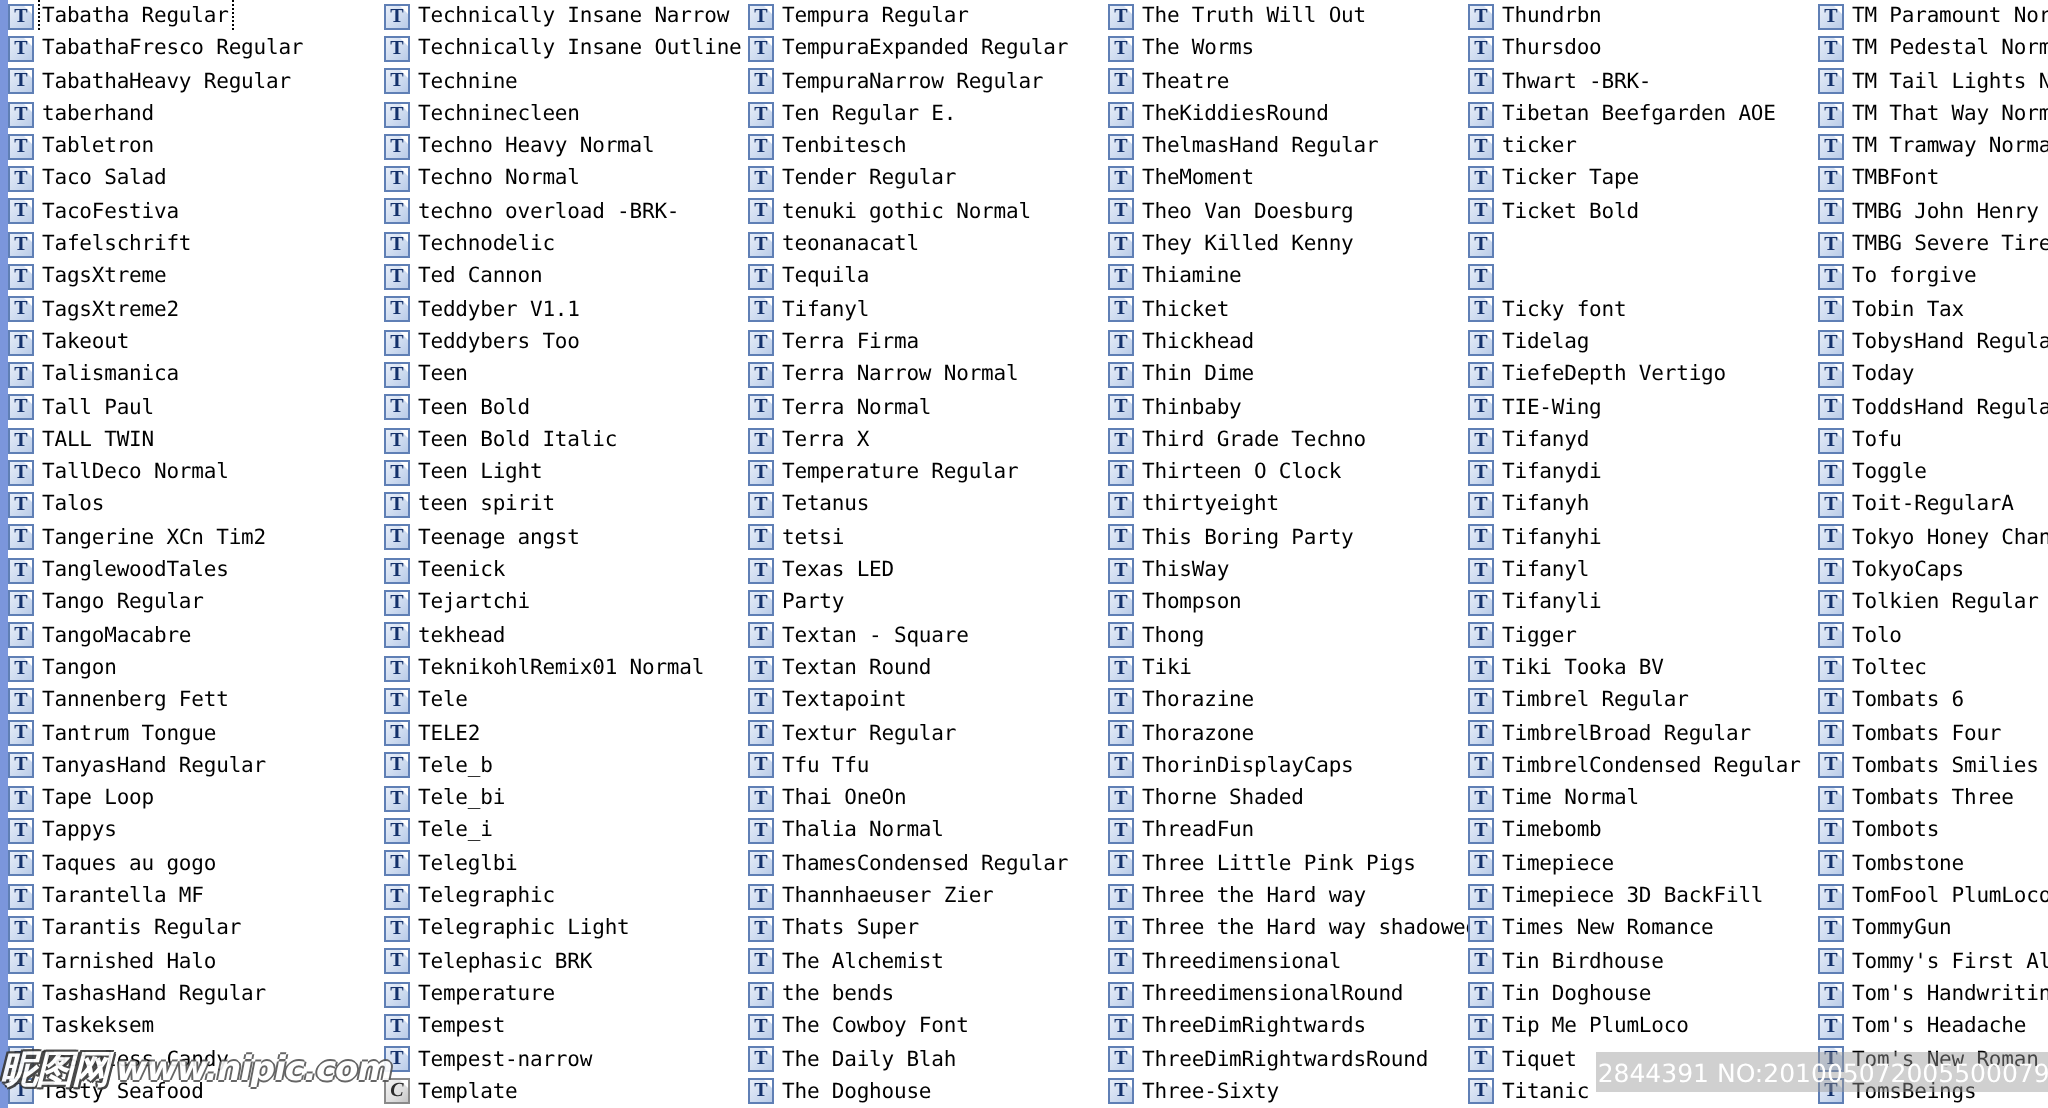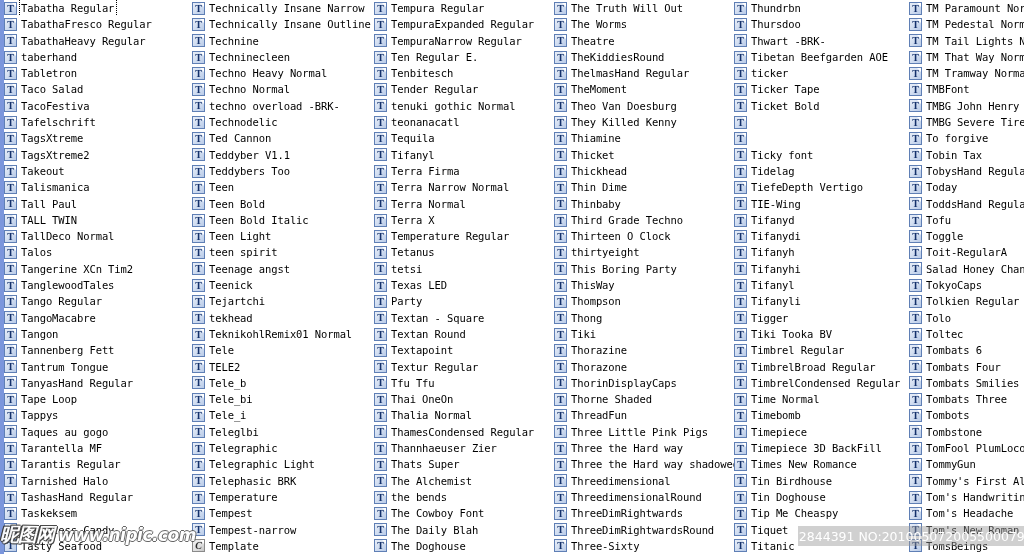--- a/index.html
+++ b/index.html
@@ -1188,21 +1188,21 @@
       <div class="font-item" style="height: 16.3px; line-height: 16.3px;">
         <span class="ttf-icon">
           <span class="glyph">T</span>
         </span>
         <span class="font-label">Tin Doghouse</span>
       </div>
       <div class="font-item" style="height: 16.3px; line-height: 16.3px;">
         <span class="ttf-icon">
           <span class="glyph">T</span>
         </span>
-        <span class="font-label">Tip Me Cheaspy</span>
+        <span class="font-label">Tip Me PlumLoco</span>
       </div>
       <div class="font-item" style="height: 16.3px; line-height: 16.3px;">
         <span class="ttf-icon">
           <span class="glyph">T</span>
         </span>
         <span class="font-label">Tiquet</span>
       </div>
       <div class="font-item" style="height: 16.3px; line-height: 16.3px;">
         <span class="ttf-icon">
           <span class="glyph">T</span>
@@ -1304,21 +1304,21 @@
       <div class="font-item" style="height: 16.3px; line-height: 16.3px;">
         <span class="ttf-icon">
           <span class="glyph">T</span>
         </span>
         <span class="font-label">Toit-RegularA</span>
       </div>
       <div class="font-item" style="height: 16.3px; line-height: 16.3px;">
         <span class="ttf-icon">
           <span class="glyph">T</span>
         </span>
-        <span class="font-label">Salad Honey Chan</span>
+        <span class="font-label">Tokyo Honey Chan</span>
       </div>
       <div class="font-item" style="height: 16.3px; line-height: 16.3px;">
         <span class="ttf-icon">
           <span class="glyph">T</span>
         </span>
         <span class="font-label">TokyoCaps</span>
       </div>
       <div class="font-item" style="height: 16.3px; line-height: 16.3px;">
         <span class="ttf-icon">
           <span class="glyph">T</span>

